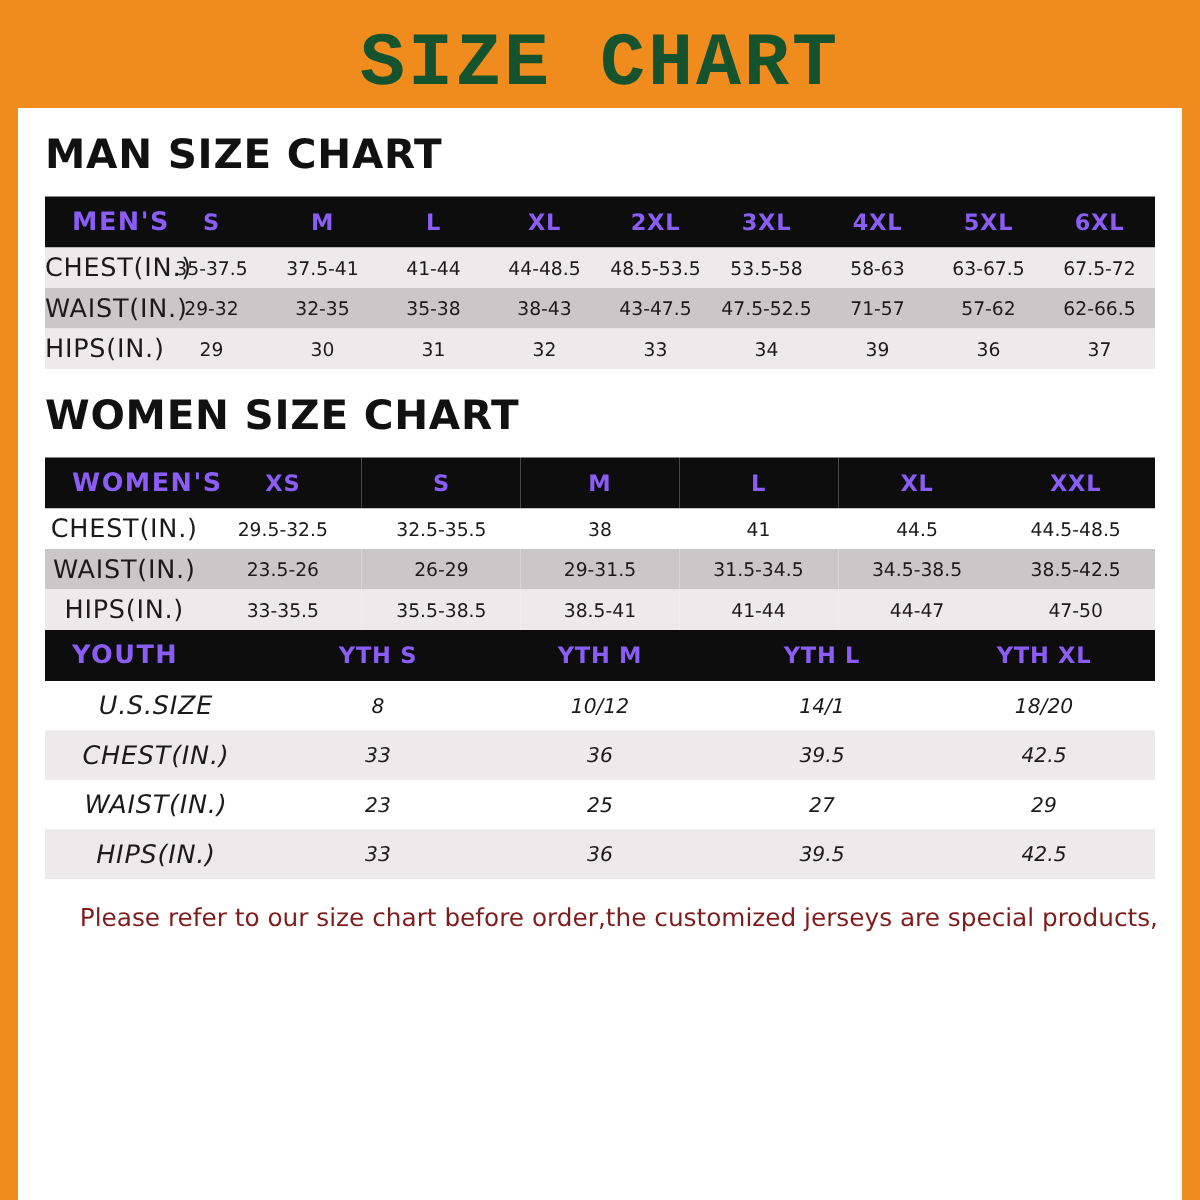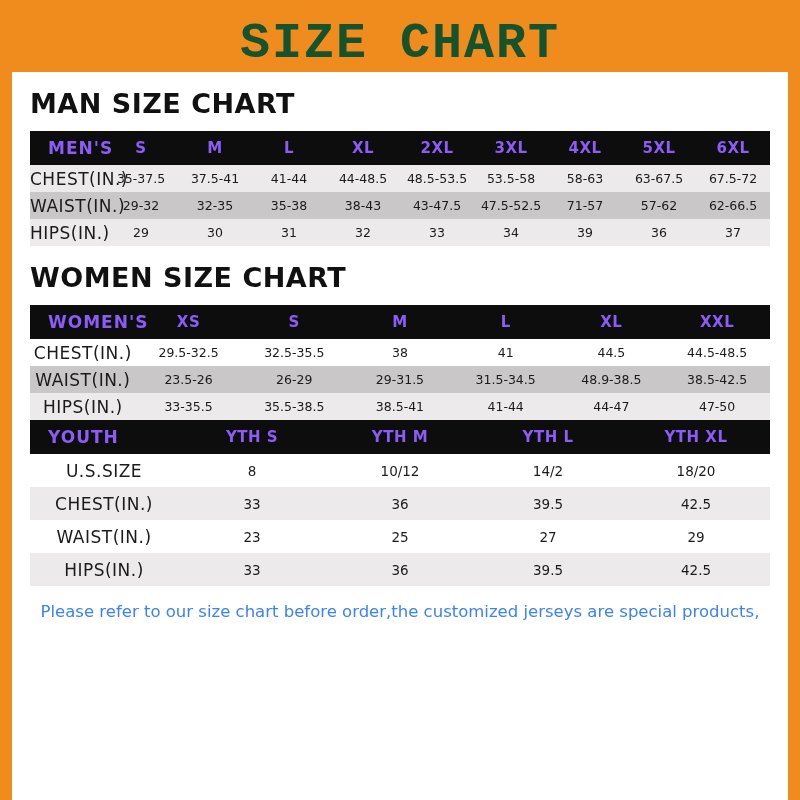--- a/index.html
+++ b/index.html
@@ -88,30 +88,30 @@
   }
   tr.band-light td { background: #eceaea; }
   tr.band-dark td { background: #c9c7c7; }
   tr.band-white td { background: #ffffff; }
 
   
   .women thead th.rowhead { font-size: 17px; }
 
   
   .youth thead th { font-size: 15px; margin-top: 32px; }
-  .youth tbody td { height: 33px; font-size: 13.5px; }
+  .youth tbody td { height: 33px; font-size: 13.5px; font-style: italic; }
 
   
   .note {
     margin: 14px 16px 0 16px;
-    color: #3b82f6;
+    color: #7f1d1d;
     font-family: "DejaVu Sans", sans-serif;
     font-size: 16.5px;
     line-height: 1.5;
-    text-align: center;
+    text-align: right;
   }
   .note div { white-space: nowrap; }
 </style>
 </head>
 <body>
 
 <div class="page">
 
   <div class="header">
     <div class="header-title">SIZE CHART</div>
@@ -198,21 +198,21 @@
           <td>41</td>
           <td>44.5</td>
           <td>44.5-48.5</td>
         </tr>
         <tr class="band-dark">
           <td class="rowhead">WAIST(IN.)</td>
           <td>23.5-26</td>
           <td>26-29</td>
           <td>29-31.5</td>
           <td>31.5-34.5</td>
-          <td>48.9-38.5</td>
+          <td>34.5-38.5</td>
           <td>38.5-42.5</td>
         </tr>
         <tr class="band-light">
           <td class="rowhead">HIPS(IN.)</td>
           <td>33-35.5</td>
           <td>35.5-38.5</td>
           <td>38.5-41</td>
           <td>41-44</td>
           <td>44-47</td>
           <td>47-50</td>
@@ -230,21 +230,21 @@
           <th>YTH M</th>
           <th>YTH L</th>
           <th>YTH XL</th>
         </tr>
       </thead>
       <tbody>
         <tr class="band-white">
           <td class="rowhead">U.S.SIZE</td>
           <td>8</td>
           <td>10/12</td>
-          <td>14/2</td>
+          <td>14/1</td>
           <td>18/20</td>
         </tr>
         <tr class="band-light">
           <td class="rowhead">CHEST(IN.)</td>
           <td>33</td>
           <td>36</td>
           <td>39.5</td>
           <td>42.5</td>
         </tr>
         <tr class="band-white">

